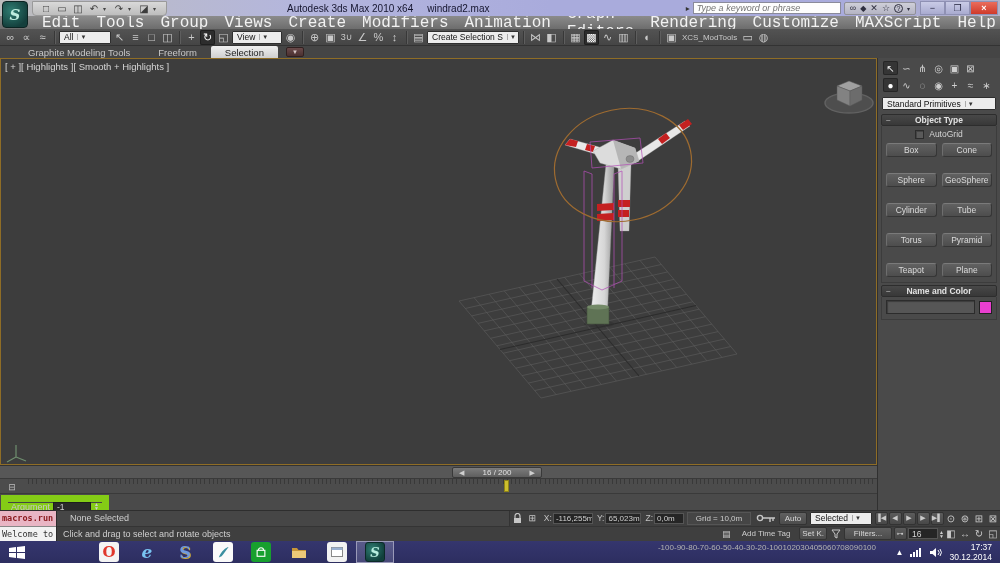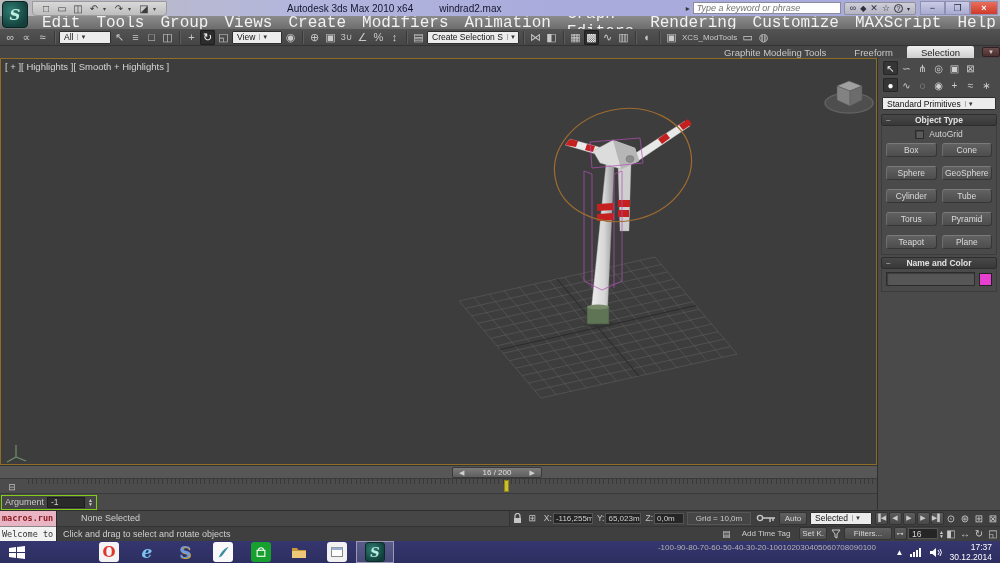--- a/index.html
+++ b/index.html
@@ -12,21 +12,21 @@
     background:linear-gradient(to right,#bdbdbd 0%,#b4b6dd 30%,#a9abdc 55%,#a9abdc 86%,#b2b2c8 100%); 
     display:flex; align-items:center; font-size:10px; }
   .appbtn { position:absolute; left:2px; top:1px; width:26px; height:27px; z-index:5;
     background:radial-gradient(circle at 35% 35%, #2f7d72, #143f3c 75%); border:1px solid #0c2422; border-radius:4px;
     color:#bfeee0; font:italic bold 15px "DejaVu Serif", serif; display:flex; align-items:center; justify-content:center; }
   .qat { margin-left:32px; display:flex; align-items:center; gap:2px; background:linear-gradient(#d9d9d9,#bdbdbd);
     border:1px solid #9a9a9a; border-radius:0 0 4px 4px; height:15px; padding:0 6px; }
   .qic { width:14px; height:12px; display:flex; align-items:center; justify-content:center; color:#3c3c3c; font-size:10px; }
   .qarr { font-size:6px; color:#444; width:7px; }
   .ttl { color:#15152e; margin-left:120px; white-space:nowrap; }
-  .doc { color:#15152e; margin-left:26px; white-space:nowrap; }
+  .doc { color:#15152e; margin-left:14px; white-space:nowrap; }
   .infocenter { margin-left:auto; display:flex; align-items:center; gap:3px; margin-right:4px; }
   .ic-arrow { font-size:8px; color:#333; }
   .searchbox { width:148px; height:12px; font:italic 9px "Liberation Sans",sans-serif; color:#777;
     border:1px solid #8a8a9a; background:#fdfdfd; padding:0 3px; }
   .ic-group { display:flex; align-items:center; gap:4px; background:linear-gradient(#cfcfd8,#b4b4c4);
     border:1px solid #909098; border-radius:2px; height:13px; padding:0 5px; color:#2e2e3e; font-size:9px; }
   .winbtns { display:flex; height:14px; margin-right:2px; }
   .wbtn { width:25px; height:14px; display:flex; align-items:center; justify-content:center; font-size:9px;
     color:#20203a; background:linear-gradient(#c9cbe6,#a9abd0); border:1px solid #8f91b4; }
   .wbtn.close { background:linear-gradient(#ea6d5c,#cf3a2a); color:#fff; width:28px; font-weight:bold; }
@@ -43,21 +43,21 @@
     color:#c9c9c9; font-size:11px; line-height:1; border-radius:2px; }
   .ic.small { font-size:9px; }
   .ic.pressed { background:#2d2d2d; box-shadow:inset 0 0 0 1px #1f1f1f; color:#ffffff; }
   .sep { width:1px; height:13px; background:#383838; box-shadow:1px 0 0 #5e5e5e; margin:0 3px; }
   .dd { background:#ececec; color:#111; font-size:8.5px; height:13px; display:flex; align-items:center;
     padding:0 2px 0 4px; border:1px solid #2e2e2e; border-radius:1px; white-space:nowrap; overflow:hidden; }
   .dd .arr { margin-left:4px; font-size:6px; color:#333; border-left:1px solid #aaa; padding-left:2px; }
   .modtools-label { color:#c9c9c9; font-size:8px; padding:0 2px; white-space:nowrap; }
 
   
-  .ribbon { height:12px; background:#454545; display:flex; align-items:flex-end; padding-left:14px;justify-content:flex-end; }
+  .ribbon { height:12px; background:#454545; display:flex; align-items:flex-end; padding-left:14px; }
   .rtab { font-size:9.5px; color:#c8c8c8; padding:0 14px; height:12px; display:flex; align-items:center; }
   .rtab.active { background:linear-gradient(#f0f0f0,#cfcfcf); color:#1d1d1d; border-radius:2px 2px 0 0; }
   .rtab-dd { width:18px; height:10px; margin-left:8px; margin-bottom:1px; background:linear-gradient(#6a4a4a,#4a3030);
     border:1px solid #302020; border-radius:2px; color:#d8c8c8; font-size:6px; display:flex; align-items:center; justify-content:center; }
 
   
   .main { height:452px; display:flex; }
   .left-col { width:877px; display:flex; flex-direction:column; }
   .viewport { height:407px; position:relative; background:#3d3d3d; border:1px solid #8f6d26; }
   .vp-label { position:absolute; left:4px; top:2px; color:#d6d6d6; font-size:9.5px; z-index:3; }
@@ -75,21 +75,21 @@
   .tb-curve-btn { position:absolute; left:4px; top:2px; width:16px; height:11px; color:#bcbcbc; font-size:9px;
     display:flex; align-items:center; justify-content:center; }
   .tb-ticks { position:absolute; left:28px; top:0; width:845px; height:5px;
     background:repeating-linear-gradient(to right,#393939 0 1px,transparent 1px 4.2px); }
   .tb-labels { position:absolute; left:28px; top:19px; width:848px; display:flex; justify-content:flex-end;margin-top:45px; }
   .tk { color:#b2b2b2; font-size:8px; line-height:10px; }
   .tb-marker { position:absolute; left:504px; top:1px; width:5px; height:12px; background:#cdbf2d; border:1px solid #8f8418; }
 
   
   .argrow { height:17px; background:#4a4a4a; border-top:1px solid #3a3a3a; display:flex; align-items:center; }
-  .arg-group { display:flex; align-items:center; gap:3px; border:1px solid #84cc16; background:#454545;
+  .arg-group { display:flex; align-items:flex-start; gap:3px; border:7px solid #84cc16; background:#454545;
     height:15px; margin-left:1px; padding:0 3px; }
   .arg-label { color:#c8c8c8; font-size:9px; }
   .arg-field { width:38px; height:11px; background:#2a2a2a; border:1px solid #1d1d1d; color:#d0d0d0;
     font-size:8.5px; display:flex; align-items:center; padding:0 3px; }
   .spin { display:flex; flex-direction:column; justify-content:center; gap:0; }
   .spin span { font-size:5px; color:#cfcfcf; line-height:4px; }
 
   
   .cmd-panel { width:123px; background:#4a4a4a; border-left:1px solid #303030; padding:2px 3px; }
   .cp-tabs { display:flex; gap:1px; padding:1px 0 2px 2px; }
@@ -98,40 +98,40 @@
   .cp-tab.active { background:#353535; box-shadow:inset 0 0 0 1px #262626; color:#fff; }
   .cp-dd { margin:3px 1px 4px 1px; }
   .rollout { margin:2px 0; }
   .roll-h { height:12px; background:linear-gradient(#484848,#383838); border:1px solid #2d2d2d; border-radius:2px;
     color:#e2e2e2; font-size:8.5px; font-weight:bold; display:flex; align-items:center; justify-content:center; position:relative; }
   .roll-h .minus { position:absolute; left:4px; font-weight:normal; color:#bbb; }
   .roll-body { border:1px solid #3c3c3c; border-top:none; padding:3px 4px 5px 4px; }
   .autogrid-row { display:flex; align-items:center; justify-content:center; gap:5px; margin-bottom:4px; }
   .chk { width:9px; height:9px; background:#5a5a5a; border:1px solid #2c2c2c; box-shadow:inset 1px 1px 0 #444; }
   .chk-label { color:#d4d4d4; font-size:8.5px; }
-  .obj-grid { display:grid; grid-template-columns:1fr 1fr; gap:9px 5px; }
+  .obj-grid { display:grid; grid-template-columns:1fr 1fr; gap:16px 5px; }
   .pbtn { height:14px; font-size:8.5px; color:#dcdcdc; background:linear-gradient(#616161,#4d4d4d);
     border:1px solid #363636; border-top-color:#7a7a7a; border-left-color:#6e6e6e; border-radius:3px;
     display:flex; align-items:center; justify-content:center; }
   .nc-row { display:flex; align-items:center; gap:4px; }
   .nc-field { flex:1; height:14px; background:#565656; border:1px solid #2c2c2c; box-shadow:inset 1px 1px 1px #3c3c3c; }
   .nc-swatch { width:13px; height:13px; background:#e93fd0; border:1px solid #222; }
 
   
   .statusbar { height:31px; background:#3f3f3f; border-top:1px solid #2e2e2e; display:flex; }
   .listener-col { width:57px; display:flex; flex-direction:column; border-right:1px solid #2a2a2a; }
   .lst1 { height:16px; background:#e9b5c4; color:#8d1d22; font:bold 8.5px "DejaVu Sans Mono", monospace;
     display:flex; align-items:center; padding:0 2px; border-bottom:1px solid #888; }
   .lst2 { height:15px; background:#f2f2f2; color:#333; font:8.5px "DejaVu Sans Mono", monospace;
     display:flex; align-items:center; padding:0 2px; }
   .status-rows { flex:1; display:flex; flex-direction:column; }
   .srow { display:flex; align-items:center; }
   .srow1 { height:16px; border-bottom:1px solid #343434; }
   .srow2 { height:15px; }
-  .sel-status { flex:1; min-width:0; color:#cfcfcf; font-size:9px; padding:0 24px;
+  .sel-status { flex:1; min-width:0; color:#cfcfcf; font-size:9px; padding:0 13px;
     background:#464646; height:100%; display:flex; align-items:center; border-right:1px solid #333; }
   .prompt { flex:1; min-width:0; color:#cfcfcf; font-size:9px; padding:0 6px; height:100%; display:flex; align-items:center; }
   .sic { width:15px; height:13px; display:flex; align-items:center; justify-content:center; color:#c6c6c6; font-size:9px; }
   .coord-label { color:#c2c2c2; font-size:8.5px; margin:0 1px 0 4px; }
   .coord-field { width:40px; height:11px; background:#252525; border:1px solid #555; color:#cfcfcf;
     font-size:8px; display:flex; align-items:center; padding:0 2px; white-space:nowrap; overflow:hidden; }
   .gridbox { width:64px; height:13px; border:1px solid #555; background:#454545; color:#cdcdcd; font-size:8px;
     display:flex; align-items:center; justify-content:center; margin:0 3px; white-space:nowrap; }
   .sbtn { height:13px; background:linear-gradient(#606060,#4c4c4c); border:1px solid #333; border-radius:2px;
     color:#d8d8d8; font-size:8px; display:flex; align-items:center; justify-content:center; padding:0 4px; margin:0 1px; white-space:nowrap; }

